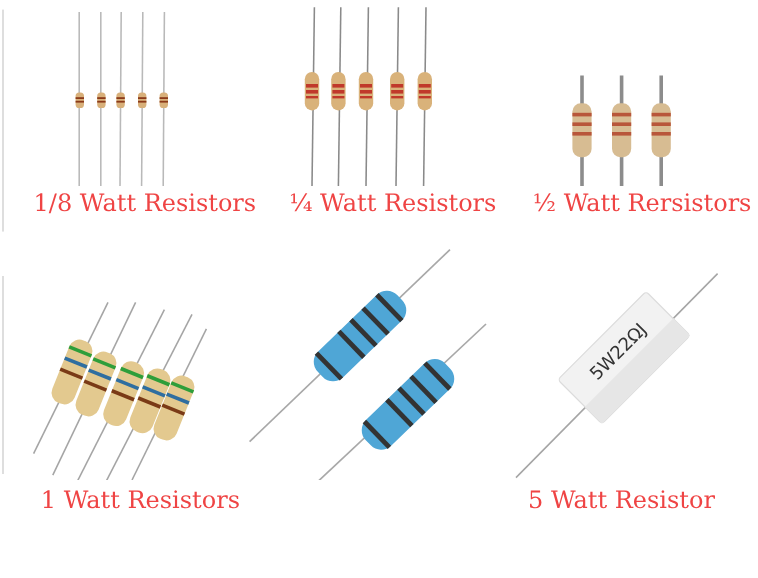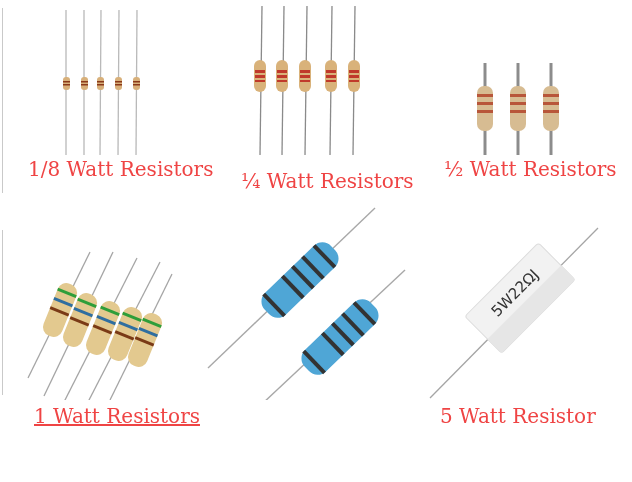--- a/index.html
+++ b/index.html
@@ -75,21 +75,21 @@
         <rect x="90" y="75" width="10" height="3"></rect>
         <rect x="90" y="80" width="10" height="2"></rect>
       <rect x="116" y="70" width="10" height="3"></rect>
         <rect x="116" y="75" width="10" height="3"></rect>
         <rect x="116" y="80" width="10" height="2"></rect>
       <rect x="139" y="70" width="10" height="3"></rect>
         <rect x="139" y="75" width="10" height="3"></rect>
         <rect x="139" y="80" width="10" height="2"></rect>
     </g>
   </svg>
-  <div class="caption" style="left:31px;top:157px;margin-top:12px;">¼ Watt Resistors</div>
+  <div class="caption" style="left:31px;top:157px;">¼ Watt Resistors</div>
 </div>
 
 <div class="cell" style="left:420px;top:0;width:212px;height:190px;">
   <svg width="212" height="160">
     <g stroke="#8c8c8c" stroke-width="3">
       <line x1="65" y1="63" x2="65" y2="155"></line>
       <line x1="98" y1="63" x2="98" y2="155"></line>
       <line x1="131" y1="63" x2="131" y2="155"></line>
     </g>
     <g fill="#d7bc92">
@@ -102,21 +102,21 @@
         <rect x="57" y="102" width="16" height="3"></rect>
         <rect x="57" y="110" width="16" height="3"></rect>
       <rect x="90" y="94" width="16" height="3"></rect>
         <rect x="90" y="102" width="16" height="3"></rect>
         <rect x="90" y="110" width="16" height="3"></rect>
       <rect x="123" y="94" width="16" height="3"></rect>
         <rect x="123" y="102" width="16" height="3"></rect>
         <rect x="123" y="110" width="16" height="3"></rect>
     </g>
   </svg>
-  <div class="caption" style="left:24px;top:157px;">½ Watt Resistors</div>
+  <div class="caption" style="left:24px;top:157px;">½ Watt Rersistors</div>
 </div>
 
 <div class="cell" style="left:0;top:200px;width:210px;height:240px;">
   <svg width="210" height="200">
     <g stroke="#a5a5a5" stroke-width="1.3">
       <line x1="90" y1="52" x2="28" y2="178"></line>
       <line x1="113" y1="52" x2="44" y2="196"></line>
       <line x1="137" y1="58" x2="64" y2="202"></line>
       <line x1="160" y1="62" x2="88" y2="202"></line>
       <line x1="172" y1="74" x2="110" y2="200"></line>
@@ -147,21 +147,21 @@
           <rect x="-10" y="0" width="20" height="3" fill="#7a3a16"></rect>
         </g>
       <g transform="translate(145,140) rotate(22)">
           <rect x="-10" y="-28" width="20" height="56" rx="9" fill="#e3c98f"></rect>
           <rect x="-10" y="-20" width="20" height="3" fill="#2e9e3a"></rect>
           <rect x="-10" y="-10" width="20" height="3" fill="#2f6ea0"></rect>
           <rect x="-10" y="0" width="20" height="3" fill="#7a3a16"></rect>
         </g>
     </g>
   </svg>
-  <div class="caption" style="left:34px;top:204px;text-decoration:underline;">1 Watt Resistors</div>
+  <div class="caption" style="left:34px;top:204px;">1 Watt Resistors</div>
 </div>
 
 <div class="cell" style="left:200px;top:200px;width:220px;height:240px;">
   <svg width="220" height="200">
     <g stroke="#a8a8a8" stroke-width="1.4">
       <line x1="175" y1="8" x2="8" y2="168"></line>
       <line x1="205" y1="70" x2="62" y2="204"></line>
     </g>
     <g transform="translate(100,80) rotate(46)">
       <rect x="-15" y="-46" width="30" height="92" rx="12" fill="#4fa6d6"></rect>

